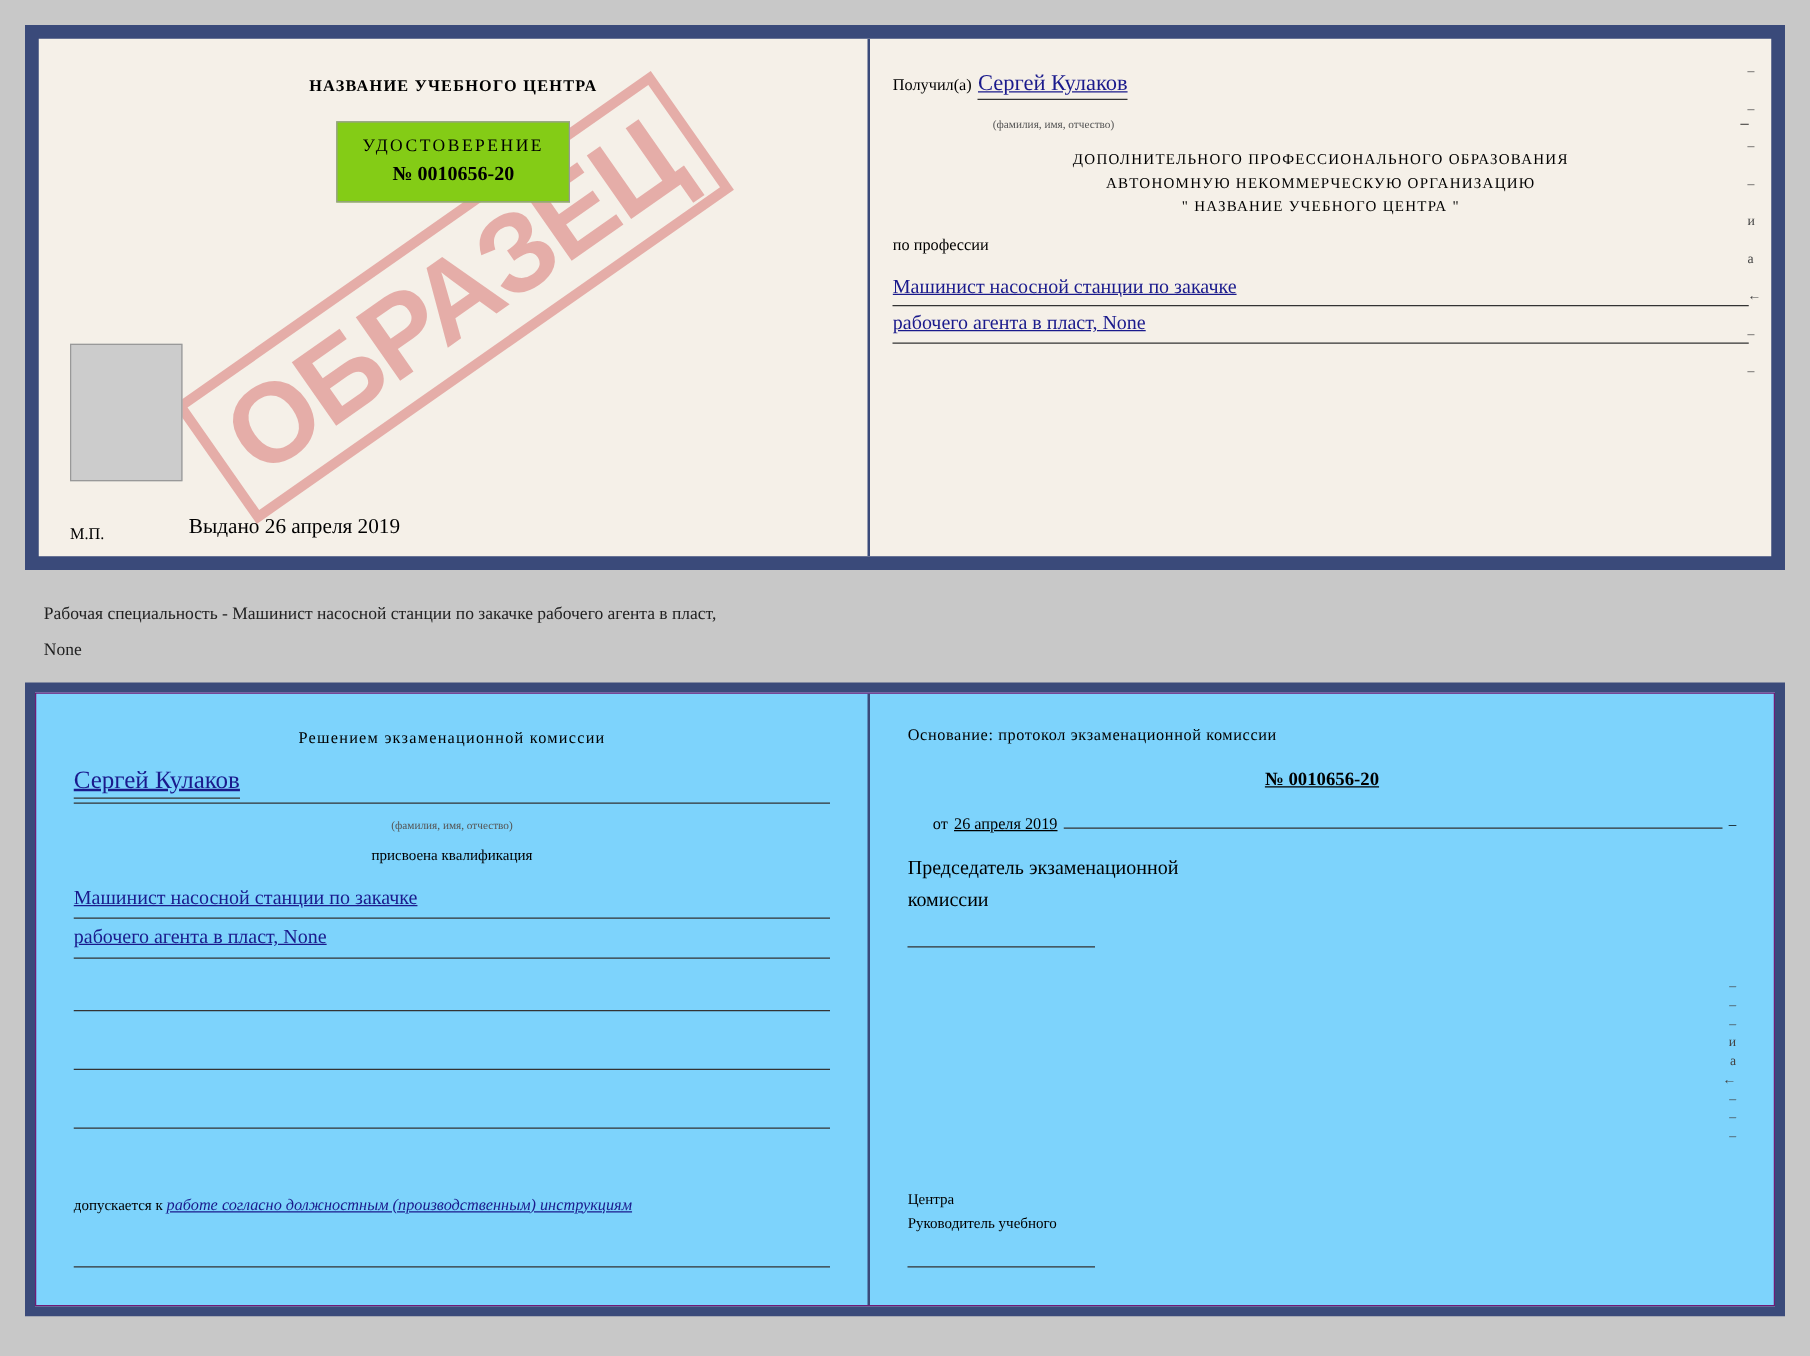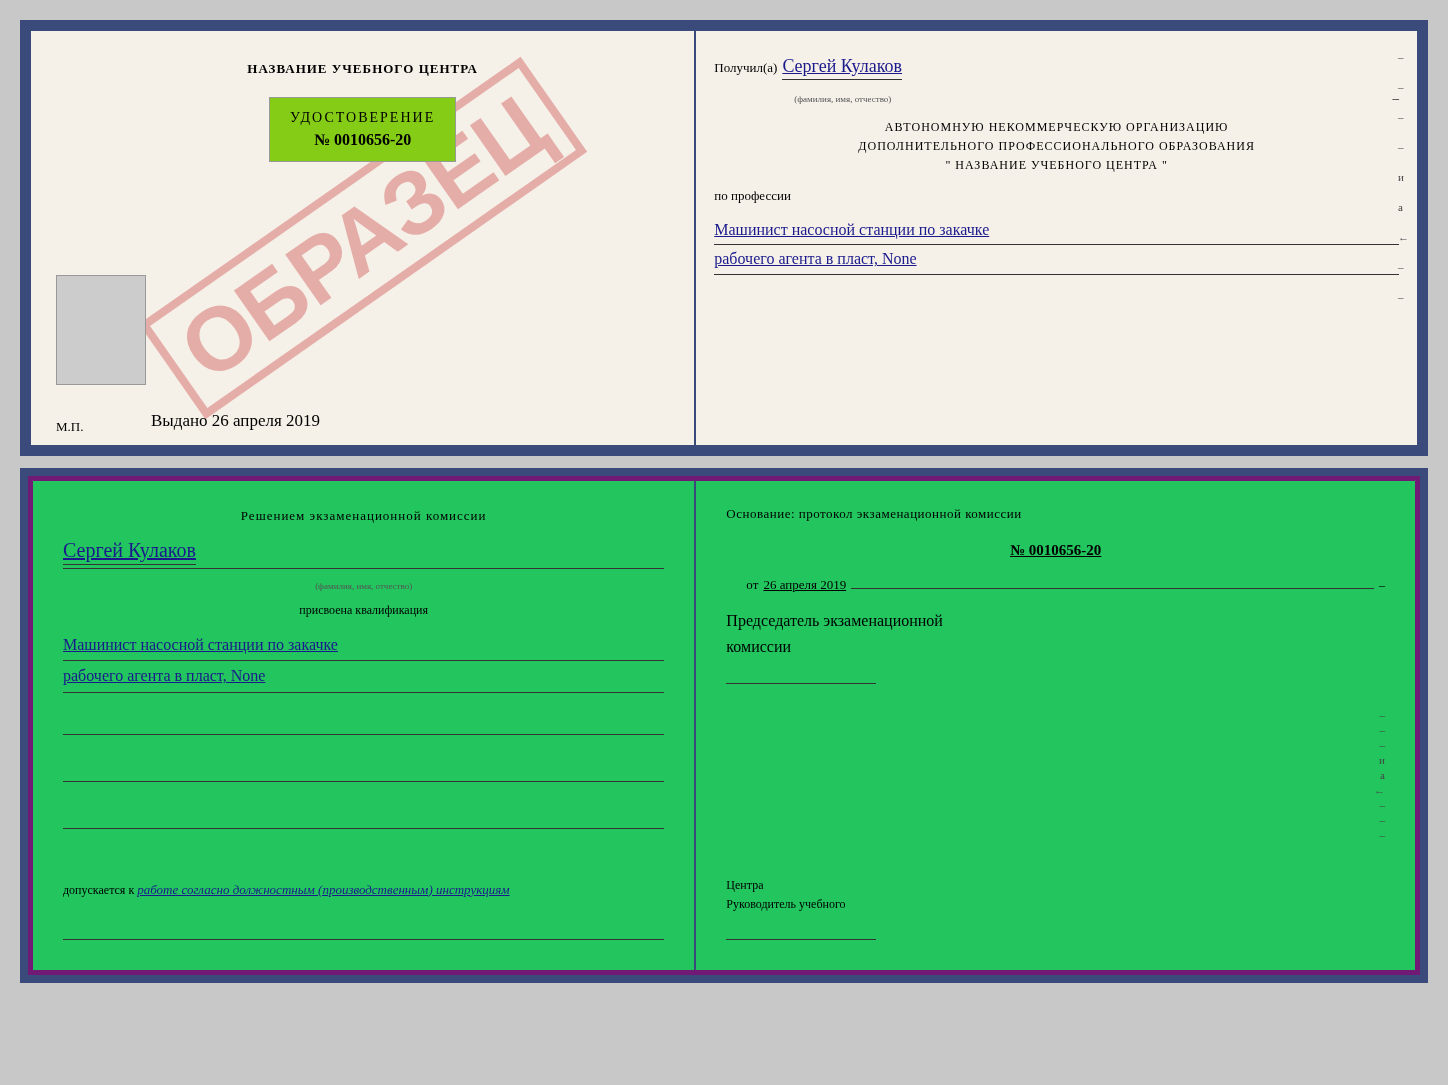--- a/index.html
+++ b/index.html
@@ -182,22 +182,22 @@
     
     .separator-text {
       font-size: 14px;
       padding: 8px 5px;
       color: #222;
       line-height: 1.5;
     }
 
     
     .bottom-doc {
-      background: #22c55e;
-      border: 5px solid #701a75;
+      background: #7dd3fc;
+      border: 1px solid #701a75;
       display: flex;
       width: 100%;
       min-height: 420px;
     }
 
     .bottom-left {
       width: 48%;
       border-right: 2px solid #3a4a7a;
       padding: 25px 30px;
       display: flex;
@@ -326,22 +326,22 @@
           <span>Получил(а)</span>
           <span class="handwritten-name">Сергей Кулаков</span>
           <span style="flex-basis:100%; height:0"></span>
           <span class="small-label" style="margin-left: 80px;">(фамилия, имя, отчество)</span>
           <span style="flex: 1; border-bottom: none;"></span>
           <span style="font-size:13px;">–</span>
         </div>
 
 
         <div class="org-block">
+          <div>ДОПОЛНИТЕЛЬНОГО ПРОФЕССИОНАЛЬНОГО ОБРАЗОВАНИЯ</div>
           <div>АВТОНОМНУЮ НЕКОММЕРЧЕСКУЮ ОРГАНИЗАЦИЮ</div>
-          <div>ДОПОЛНИТЕЛЬНОГО ПРОФЕССИОНАЛЬНОГО ОБРАЗОВАНИЯ</div>
           <div>"  НАЗВАНИЕ УЧЕБНОГО ЦЕНТРА  "</div>
         </div>
 
         <div class="po-professii">по профессии</div>
 
         <div>
           <span class="profession-handwritten">Машинист насосной станции по закачке</span>
           <span class="profession-handwritten">рабочего агента в пласт, None</span>
         </div>
 
@@ -354,20 +354,24 @@
           <span style="font-size:11px; color:#444;">а</span>
           <span style="font-size:11px; color:#444;">←</span>
           <span style="font-size:11px; color:#444;">–</span>
           <span style="font-size:11px; color:#444;">–</span>
         </div>
 
       </div>
     </div>
   </div>
 
+  <div style="padding: 5px 10px;">
+    <div class="separator-text">Рабочая специальность - Машинист насосной станции по закачке рабочего агента в пласт,</div>
+    <div class="separator-text" style="font-size:14px; padding-top:0; padding-bottom:0;">None</div>
+  </div>
 
   <div class="bottom-wrapper">
     <div class="bottom-doc">
 
       <div class="bottom-left">
 
         <div style="font-size:13px; letter-spacing:1px; text-align:center; line-height:1.6;">
           <span>Решением  экзаменационной  комиссии</span>
         </div>
 

